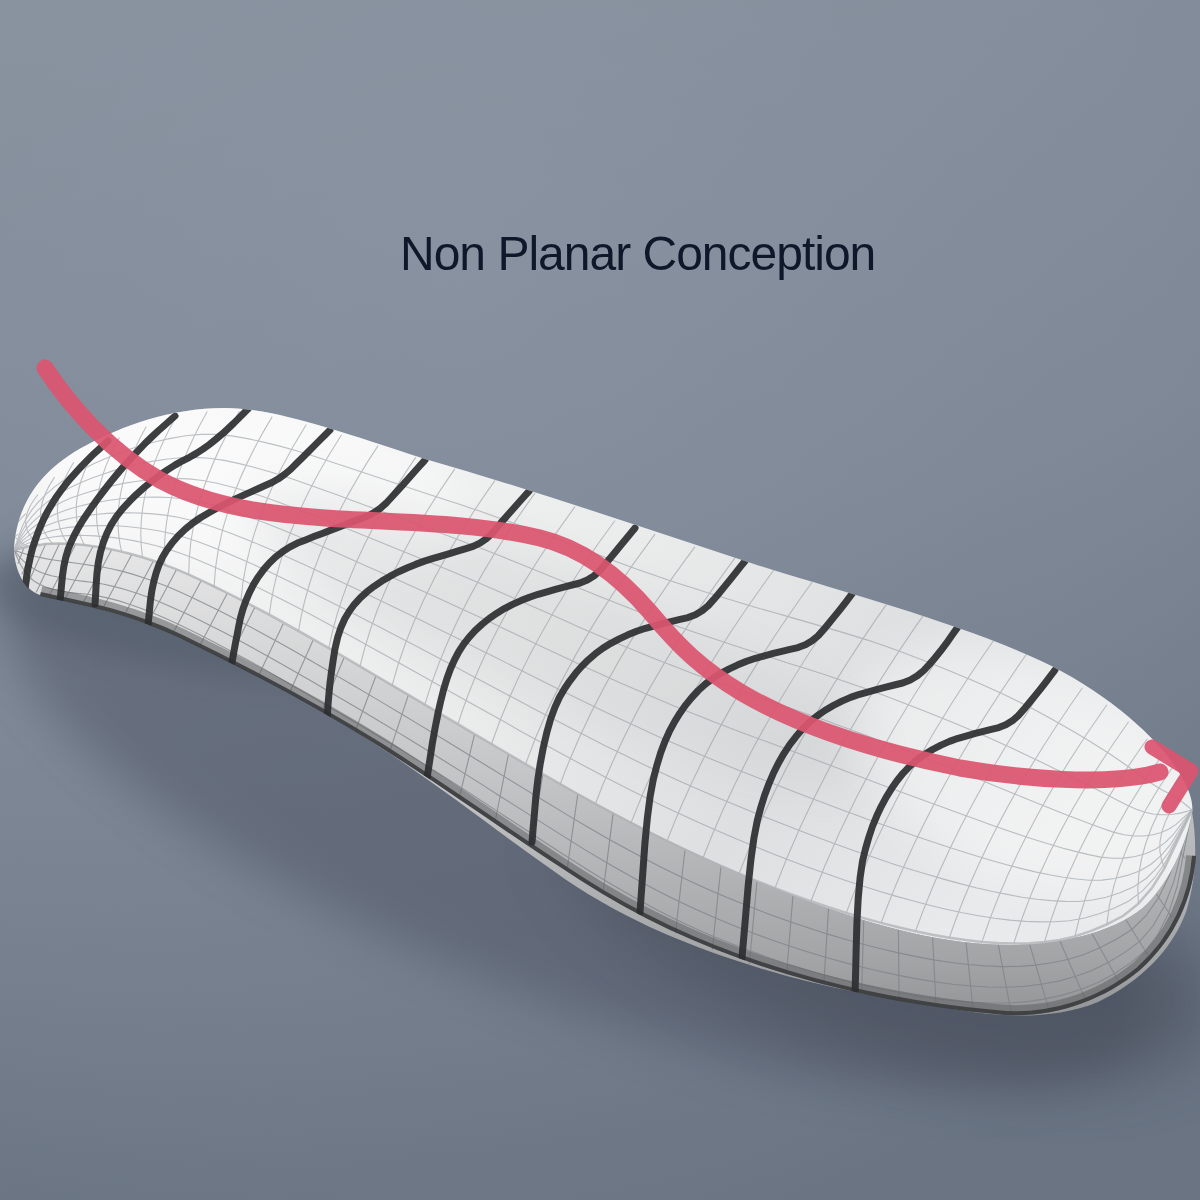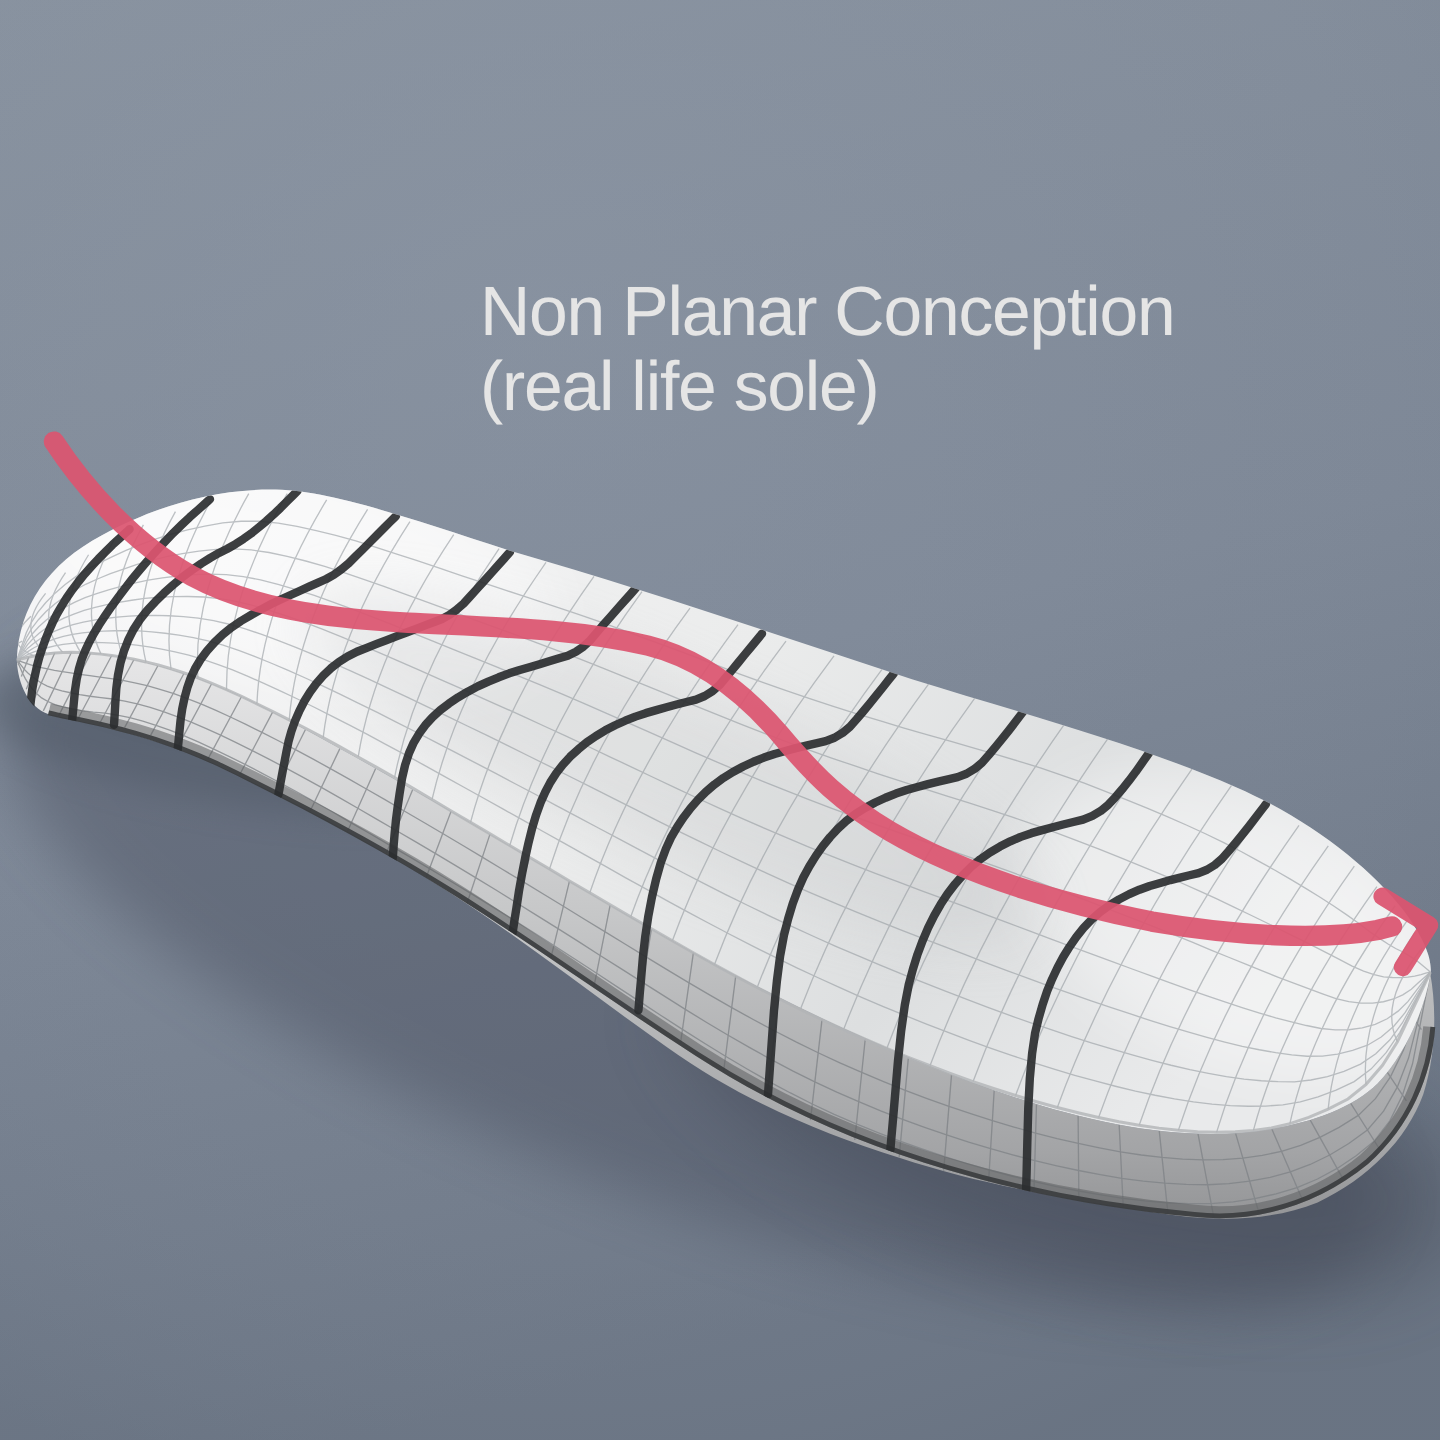--- a/index.html
+++ b/index.html
@@ -1,20 +1,20 @@
 <!DOCTYPE html>
 <html><head>
 <meta charset="utf-8">
 <style>
   html,body{margin:0;padding:0;background:#6e7988;}
   #stage{position:relative;width:1200px;height:1200px;overflow:hidden;
          font-family:"Liberation Sans",sans-serif;}
   #scene{position:absolute;left:0;top:0;}
-  .caption{position:absolute;left:400px;top:228px;color:#e5e5e5;
-           font-size:58px;line-height:1.09;letter-spacing:-1px;font-weight:400;
+  .caption{position:absolute;left:400px;top:228px;color:#0f172a;
+           font-size:48px;line-height:1.09;letter-spacing:-1px;font-weight:400;
            text-shadow:0 0 1px rgba(255,255,255,0.15);}
   .caption div{white-space:nowrap;}
 </style>
 </head>
 <body>
 
 <div id="stage">
 
 <svg id="scene" width="1200" height="1200" viewBox="0 0 1200 1200">
   <defs>
@@ -197,16 +197,15 @@
       </g>
 
   <g fill="none" stroke-linecap="round" stroke-linejoin="round" opacity="0.93">
     <path stroke="#dc5570" stroke-width="17" d="M 45 368 C 70 406 110 452 160 480 C 210 507 270 515 340 519 C 420 523 480 524 540 538 C 585 549 620 577 650 612 C 680 648 702 669 742 693 C 802 728 880 752 960 768 C 1030 780 1102 784 1148 775 L 1160 772"></path>
     <path stroke="#dc5570" stroke-width="15" d="M 1152 747 L 1191 771 L 1169 806"></path>
   </g>
 </svg>
 
 <div class="caption">
   <div>Non Planar Conception</div>
-  <div>(real life sole)</div>
 </div>
 
 </div>
 
 </body></html>

